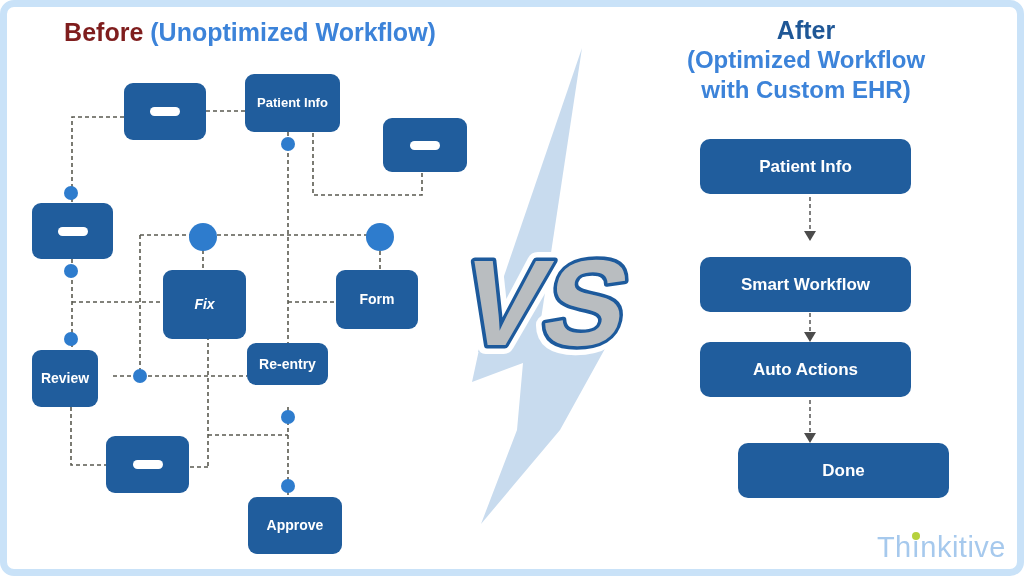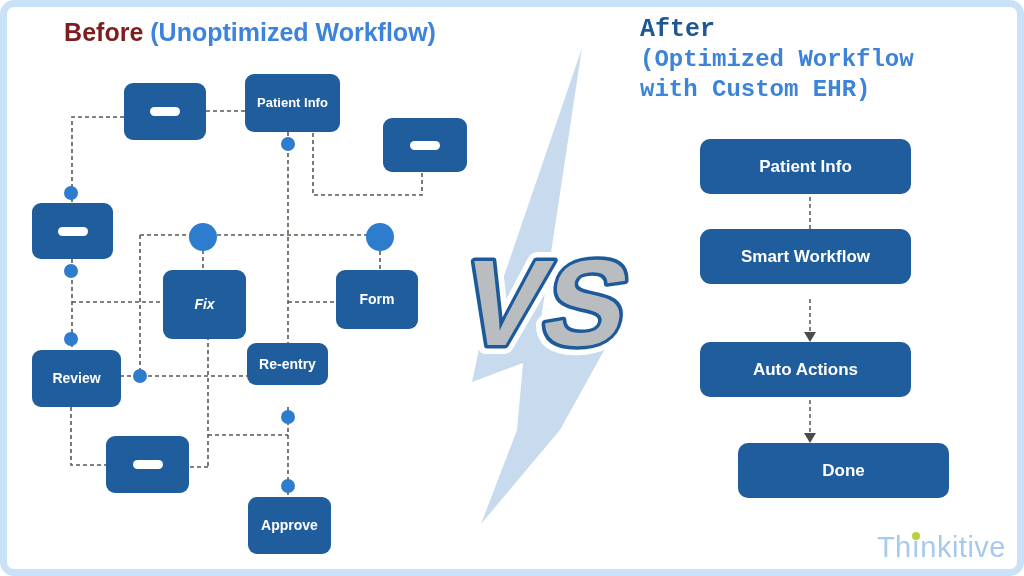--- a/index.html
+++ b/index.html
@@ -16,51 +16,51 @@
   #line-layer{z-index:1;}
 
   
   .title-left{
     position:absolute;left:30px;top:18px;width:440px;text-align:center;
     font-size:25px;font-weight:bold;z-index:3;white-space:nowrap;
   }
   .title-left .dark{color:#7f1d1d;}
   .title-left .light{color:#3c83d9;margin-left:7px;margin-top:8px;}
   .title-right{
-    position:absolute;left:640px;top:15px;width:332px;text-align:left;
-    font-weight:bold;z-index:3;line-height:30px;font-family:Liberation Mono, monospace;
+    position:absolute;left:640px;top:15px;width:332px;text-align:center;
+    font-weight:bold;z-index:3;line-height:30px;
   }
   .title-right .line1{font-size:25px;color:#1f5796;}
   .title-right .line2,.title-right .line3{font-size:24px;color:#3c83d9;}
 
   
   .node{
     position:absolute;background:#205d9d;border-radius:9px;color:#fff;
     display:flex;align-items:center;justify-content:center;text-align:center;
     font-weight:bold;font-size:14px;z-index:2;line-height:1.2;
   }
   .node .pill{width:30px;height:9px;border-radius:5px;background:#fff;}
   #n-blank1{left:124px;top:83px;width:82px;height:57px;}
   #n-patient{left:245px;top:74px;width:83px;height:58px;font-size:13px;padding:0 6px;}
   #n-blank2{left:383px;top:118px;width:84px;height:54px;}
   #n-blank3{left:32px;top:203px;width:81px;height:56px;}
   #n-fix{left:163px;top:270px;width:83px;height:69px;font-style:italic;}
   #n-form{left:336px;top:270px;width:82px;height:59px;}
-  #n-review{left:32px;top:350px;width:89px;height:57px;}
+  #n-review{left:32px;top:350px;width:66px;height:57px;}
   #n-reentry{left:247px;top:343px;width:81px;height:42px;}
   #n-blank4{left:106px;top:436px;width:83px;height:57px;}
-  #n-approve{left:248px;top:497px;width:83px;height:57px;}
+  #n-approve{left:248px;top:497px;width:94px;height:57px;}
 
   
   .step{
     position:absolute;left:700px;width:211px;height:55px;background:#205d9d;
     border-radius:10px;color:#fff;font-size:17px;font-weight:bold;
     display:flex;align-items:center;justify-content:center;z-index:2;
   }
-  #s1{top:139px;} #s2{top:229px;border-radius:11px;} #s3{top:342px;} #s4{top:443px;margin-left:38px;}
+  #s1{top:139px;} #s2{top:257px;} #s3{top:342px;} #s4{top:443px;margin-left:38px;}
 
   
   .logo{
     position:absolute;right:18px;bottom:12px;font-size:29px;font-weight:normal;
     color:#a6c9ed;letter-spacing:0.5px;z-index:3;
   }
   .logo .istem{position:relative;display:inline-block;}
   .logo .idot{
     position:absolute;left:50%;transform:translateX(-50%);top:1px;
     width:8px;height:8px;border-radius:50%;background:#b6d13c;

